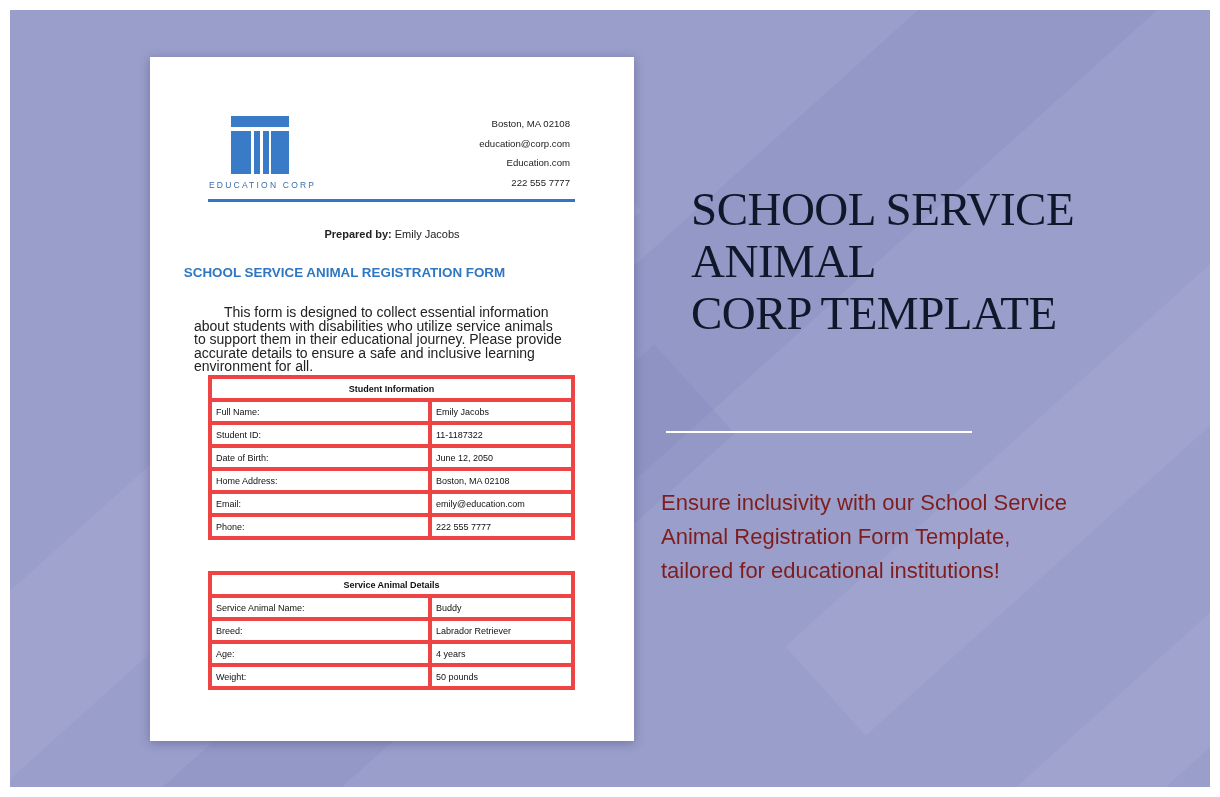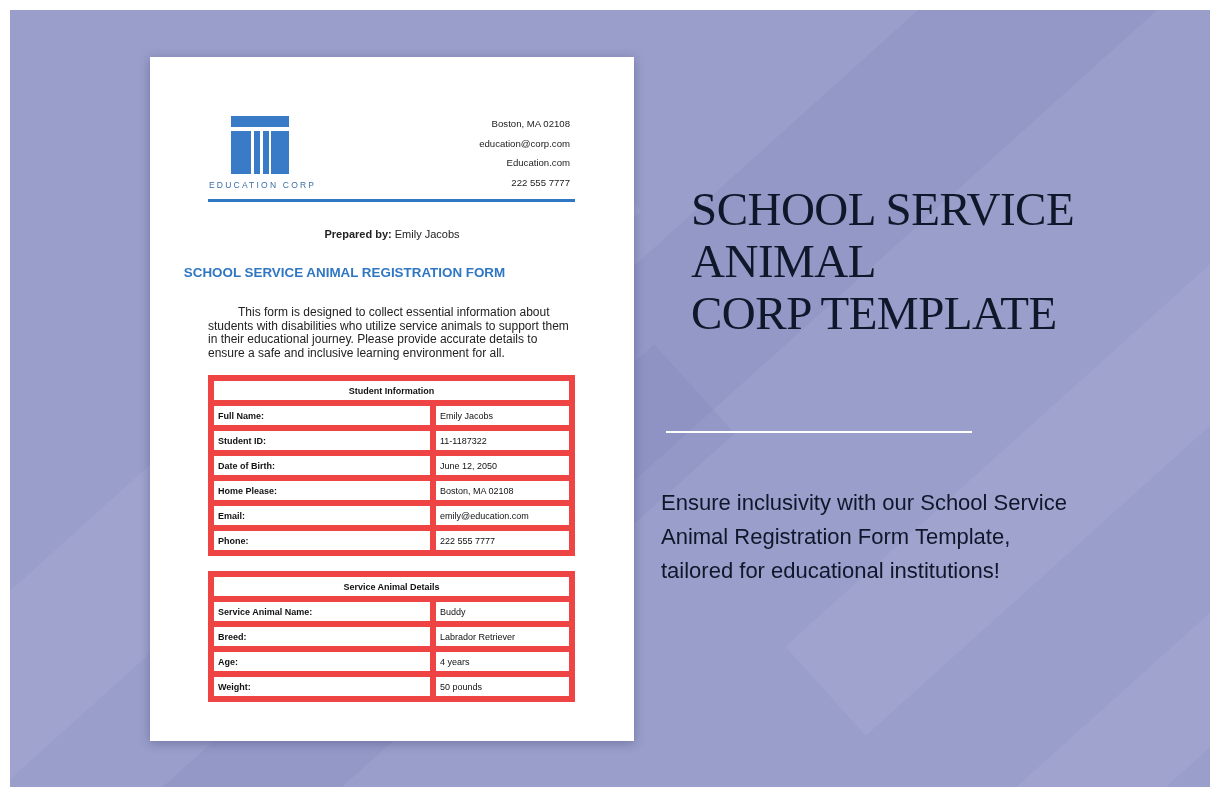--- a/index.html
+++ b/index.html
@@ -25,41 +25,41 @@
     position: absolute; left: 59px; top: 123px; font-size: 8.5px; letter-spacing: 2.2px;
     color: #3a6ea8;
   }
   .contact { position: absolute; right: 64px; top: 61px; text-align: right; font-size: 9.6px; color: #222; }
   .contact div { height: 19.5px; line-height: 12px; }
   .rule { position: absolute; left: 58px; top: 142px; width: 367px; height: 3px; background: #2f77c3; }
   .prepared { position: absolute; left: 0; width: 484px; top: 171px; text-align: center; font-size: 11px; color: #222; }
   .prepared b { font-weight: bold; }
   .form-title { position: absolute; left: 0; width: 389px; top: 208px; text-align: center; font-size: 13.4px; font-weight: bold; color: #2f77c3; }
   .intro {
-    position: absolute; left: 58px; top: 249px; width: 368px; font-size: 12px; line-height: 13.5px; color: #222;
+    position: absolute; left: 44px; top: 249px; width: 368px; font-size: 14px; line-height: 13.5px; color: #222;
     text-indent: 30px;
   }
   table.info {
     position: absolute; left: 58px; width: 367px; border-collapse: collapse; font-size: 9px; color: #111;
   }
-  table.info td, table.info th { border: 6px solid #ef4444; height: 19px; padding: 0 4px; }
+  table.info td, table.info th { border: 4px solid #ef4444; height: 19px; padding: 0 4px; }
   table.info th { font-weight: bold; text-align: center; }
-  table.info td.lbl { font-weight: bold; width: 208px; }
+  table.info td.lbl { font-weight: normal; width: 208px; }
   .t1 { top: 318px; }
   .t2 { top: 514px; }
   .headline {
     position: absolute; left: 651px; top: 173px; width: 420px;
     font-family: "Liberation Serif", "DejaVu Serif", serif; font-size: 47px; line-height: 52px; color: #0f172a;
     letter-spacing: -0.5px;
     margin-left: 30px;
   }
   .divider { position: absolute; left: 656px; top: 421px; width: 306px; height: 1.5px; background: #ffffff; }
   .subtext {
     position: absolute; left: 651px; top: 476px; width: 410px;
-    font-size: 22px; line-height: 34px; color: #0f172a;
+    font-size: 22px; line-height: 34px; color: #7f1d1d;
   }
 </style>
 </head>
 <body>
 
 <div class="banner">
   <div class="stripe" style="left:-200px;top:380px;width:900px;height:140px;"></div>
   <div class="stripe dark" style="left:300px;top:80px;width:1100px;height:160px;"></div>
   <div class="stripe" style="left:700px;top:320px;width:900px;height:120px;"></div>
   <div class="stripe dark" style="left:-100px;top:620px;width:900px;height:120px;"></div>
@@ -104,21 +104,21 @@
           </tr>
       <tr>
             <td class="lbl">Student ID:</td>
             <td>11-1187322</td>
           </tr>
       <tr>
             <td class="lbl">Date of Birth:</td>
             <td>June 12, 2050</td>
           </tr>
       <tr>
-            <td class="lbl">Home Please:</td>
+            <td class="lbl">Home Address:</td>
             <td>Boston, MA 02108</td>
           </tr>
       <tr>
             <td class="lbl">Email:</td>
             <td>emily@education.com</td>
           </tr>
       <tr>
             <td class="lbl">Phone:</td>
             <td>222 555 7777</td>
           </tr>

